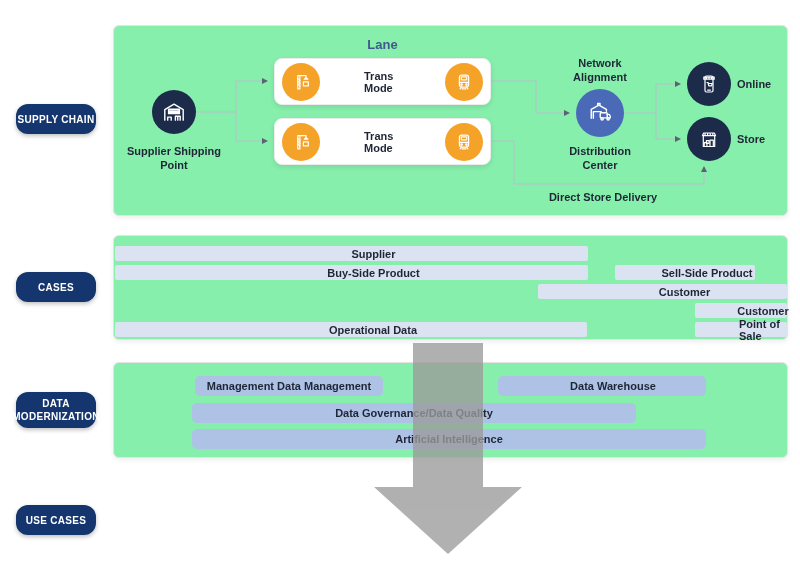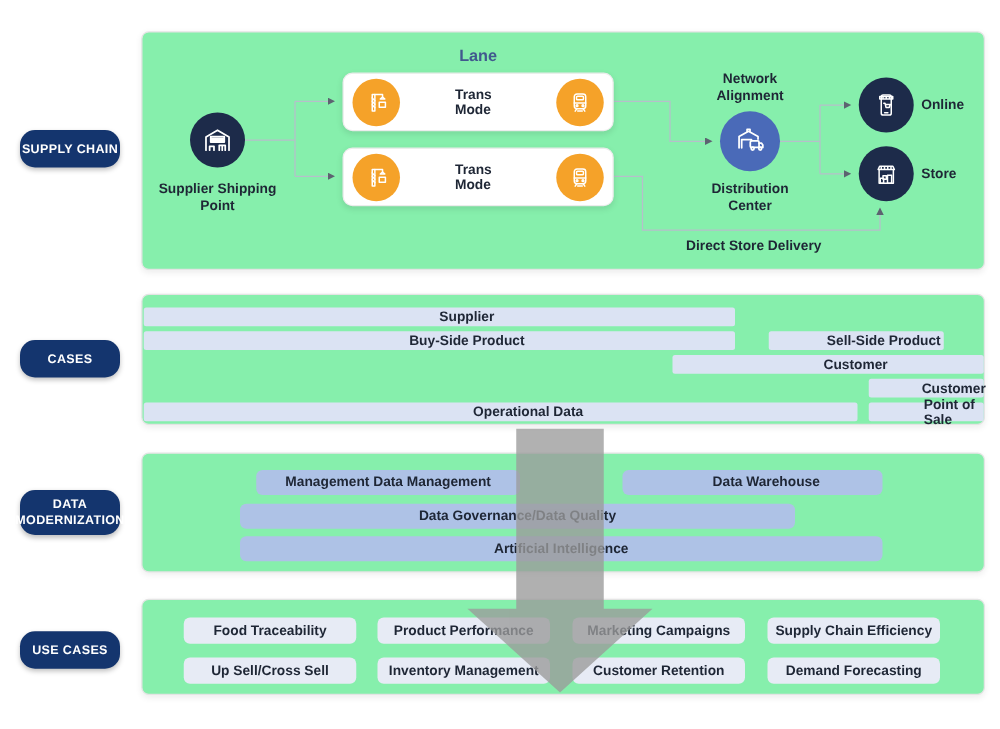--- a/index.html
+++ b/index.html
@@ -181,40 +181,30 @@
 
     <div class="dlabel" style="left:389px; top:164px; width:200px;">Direct Store Delivery</div>
   </div>
 
   <div class="panel" style="top:235px; height:105px;">
     <div class="dbar" style="left:1px;   top:10px; width:473px;">Supplier</div>
     <div class="dbar" style="left:1px;   top:29px; width:473px;">Buy-Side Product</div>
     <div class="dbar" style="left:501px; top:29px; width:140px;">Sell-Side Product</div>
     <div class="dbar" style="left:424px; top:48px; width:249px;">Customer</div>
     <div class="dbar" style="left:581px; top:67px; width:92px;">Customer</div>
-    <div class="dbar" style="left:1px;   top:86px; width:571px;">Operational Data</div>
+    <div class="dbar" style="left:1px;   top:86px; width:472px;">Operational Data</div>
     <div class="dbar" style="left:581px; top:86px; width:92px;">Point of Sale</div>
   </div>
 
   <div class="panel" style="top:362px; height:96px;">
-    <div class="mbar" style="left:91px;  top:13px; width:211px;">Management Data Management</div>
+    <div class="mbar" style="left:81px;  top:13px; width:188px;">Management Data Management</div>
     <div class="mbar" style="left:384px; top:13px; width:208px;padding-left:22px;">Data Warehouse</div>
     <div class="mbar" style="left:78px;  top:40px; width:444px;">Data Governance/Data Quality</div>
     <div class="mbar" style="left:78px;  top:66px; width:514px;">Artificial Intelligence</div>
   </div>
 
-  <div class="panel" style="top:479px; height:77px;">
-    <div class="pill" style="left:33px;  top:14px;">Food Traceability</div>
-    <div class="pill" style="left:188px; top:14px;">Product Performance</div>
-    <div class="pill" style="left:344px; top:14px;">Marketing Campaigns</div>
-    <div class="pill" style="left:500px; top:14px;">Supply Chain Efficiency</div>
-    <div class="pill" style="left:33px;  top:46px;">Up Sell/Cross Sell</div>
-    <div class="pill" style="left:188px; top:46px;">Inventory Management</div>
-    <div class="pill" style="left:344px; top:46px;">Customer Retention</div>
-    <div class="pill" style="left:500px; top:46px;">Demand Forecasting</div>
-  </div>
 
   <div class="big-arrow">
     <div class="shaft"></div>
     <div class="head"></div>
   </div>
 
 </div>
 
 </body></html>

